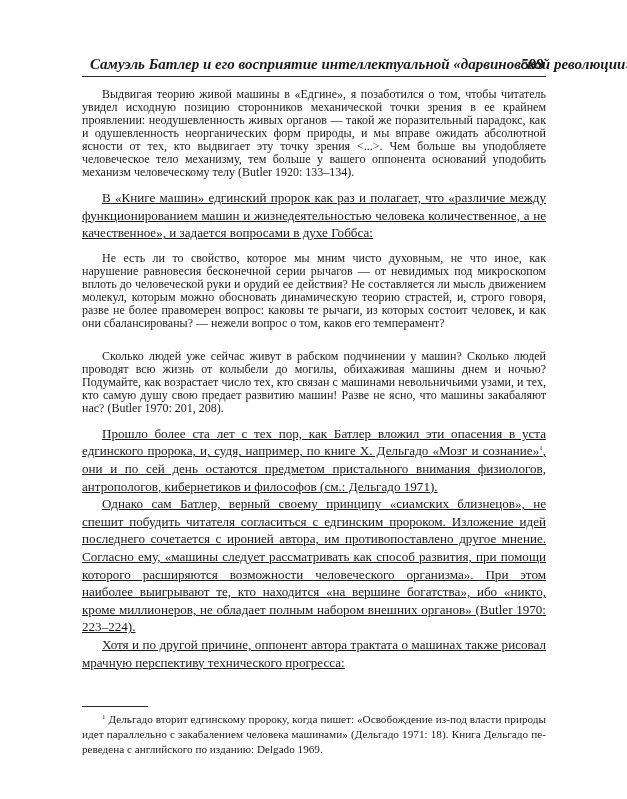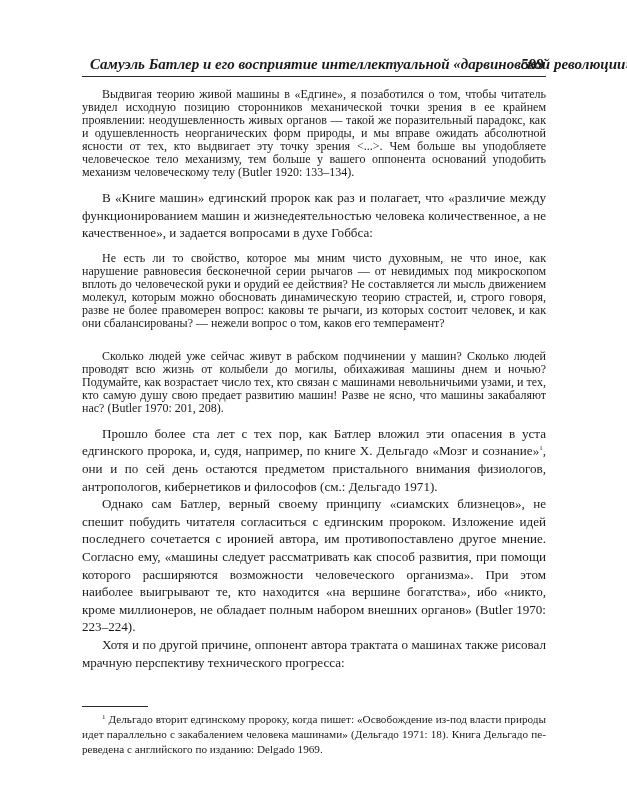--- a/index.html
+++ b/index.html
@@ -7,21 +7,21 @@
          font-family:"Liberation Serif","DejaVu Serif",serif; color:#1a1a1a; }
   .page { position:absolute; left:82px; top:0; width:464px; }
   .running-head { position:absolute; top:56px; left:0; width:464px; height:18px;
                   font-size:15px; font-style:italic; white-space:nowrap;font-weight:bold; }
   .running-head .title { position:absolute; left:8px; top:0; }
   .running-head .pageno { position:absolute; right:2px; top:0; font-style:normal; }
   .head-rule { position:absolute; top:76px; left:0; width:464px; height:0;
                border-top:1.3px solid #2a2a2a; }
   .body { position:absolute; top:88px; left:0; width:464px; }
   p { margin:0; text-align:justify; text-indent:20px; hyphens:manual; }
-  .main { font-size:13.1px; line-height:17.6px; }
+  .main { font-size:13.1px; line-height:17.6px;text-decoration:underline; }
   .quote { font-size:12px; line-height:13px; }
   .gap { height:10px; }
   sup { font-size:7px; vertical-align:top; position:relative; top:-2px; }
   .fn-rule { position:absolute; top:706px; left:0; width:66px; height:0;
              border-top:1px solid #2a2a2a; }
   .footnote { position:absolute; top:712px; left:0; width:464px;
               font-size:11.2px; line-height:15.2px; }
   .footnote p { text-indent:20px; }
 </style>
 </head>

